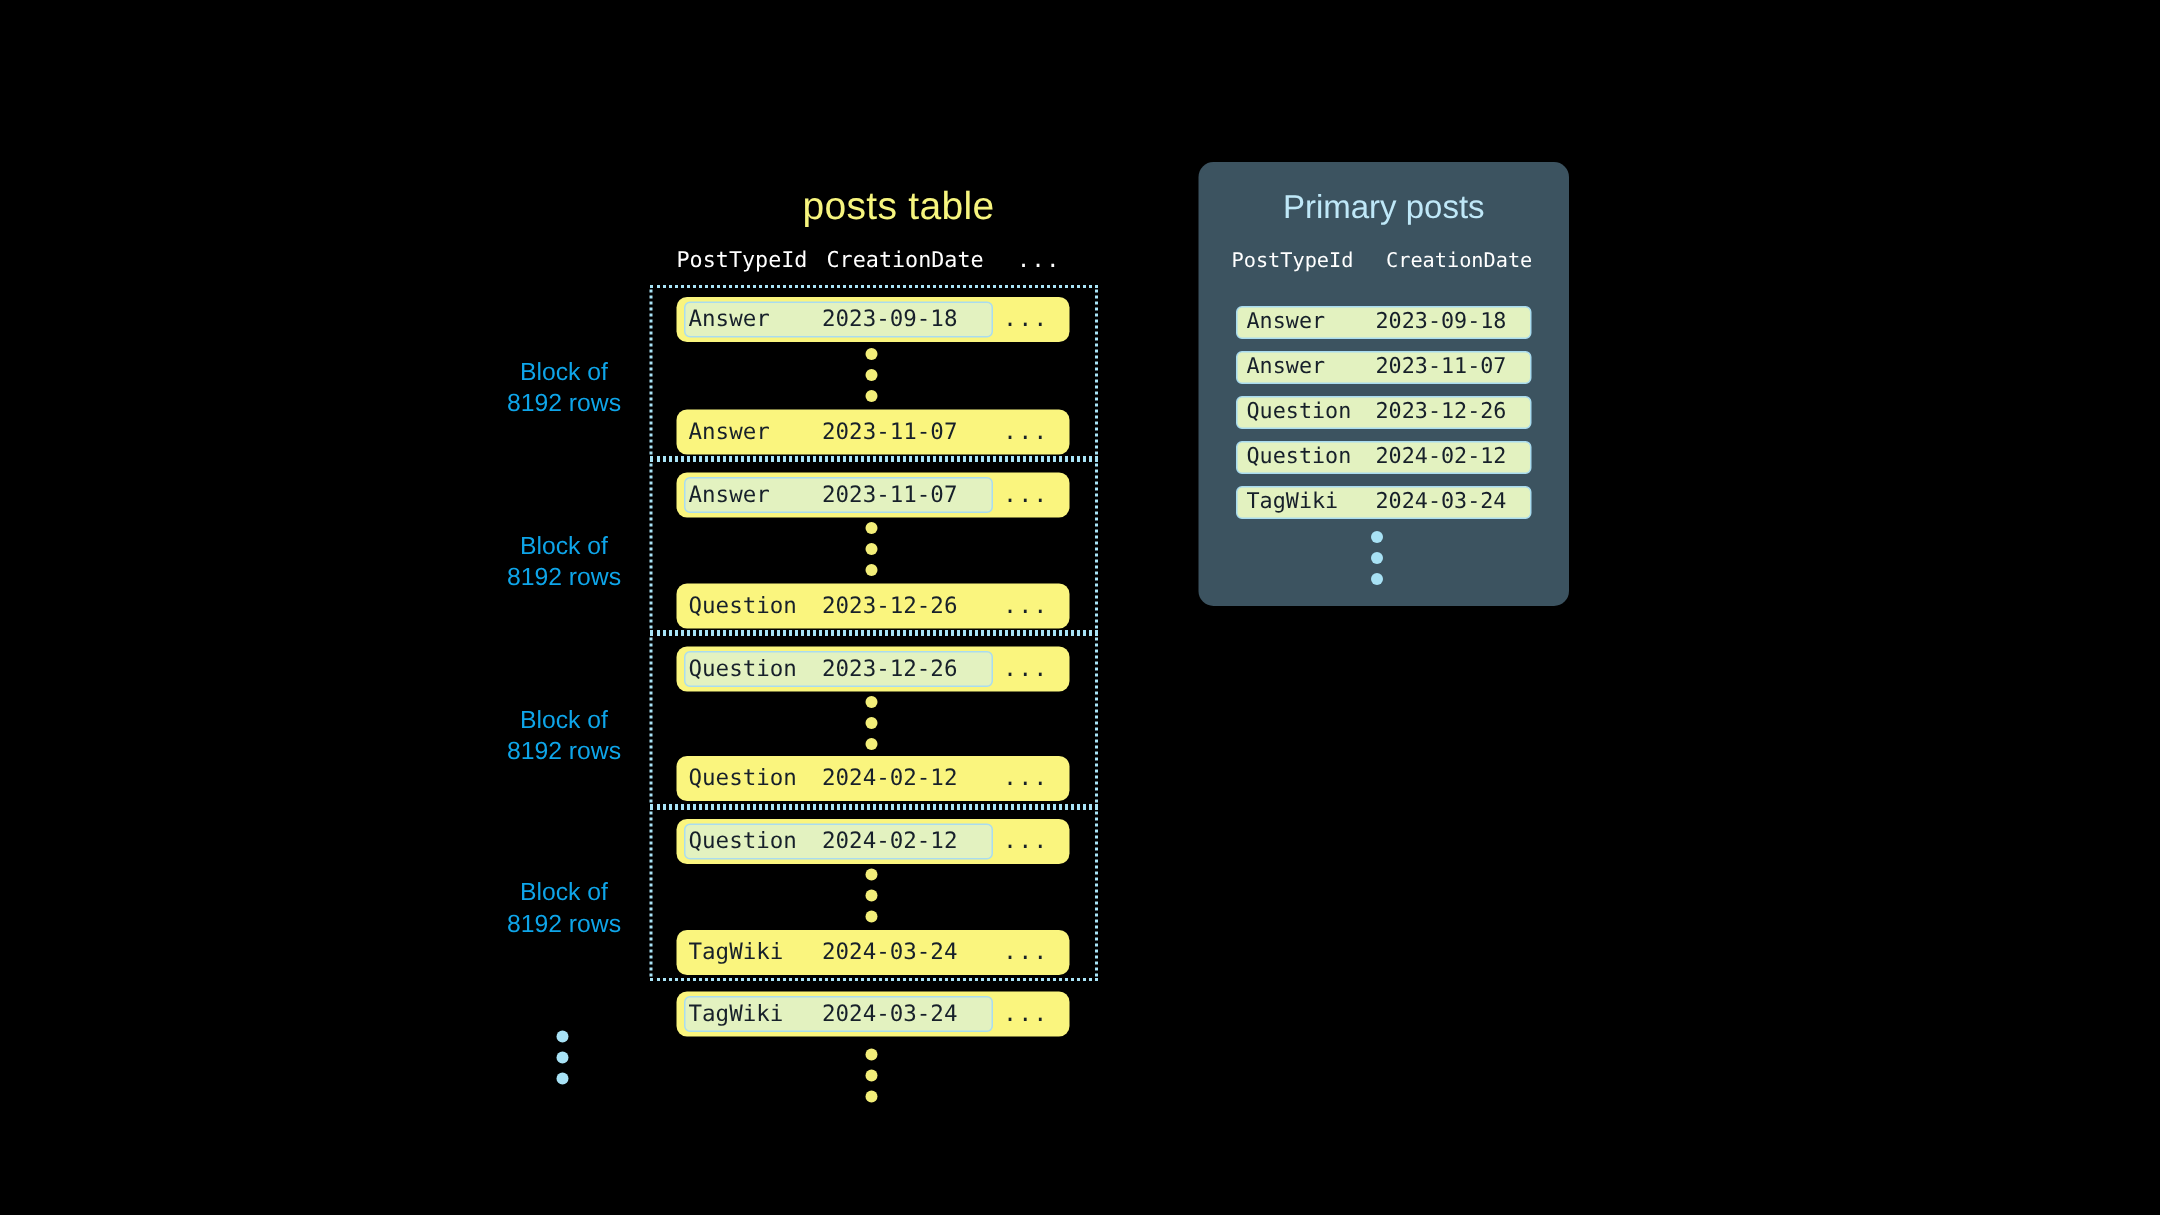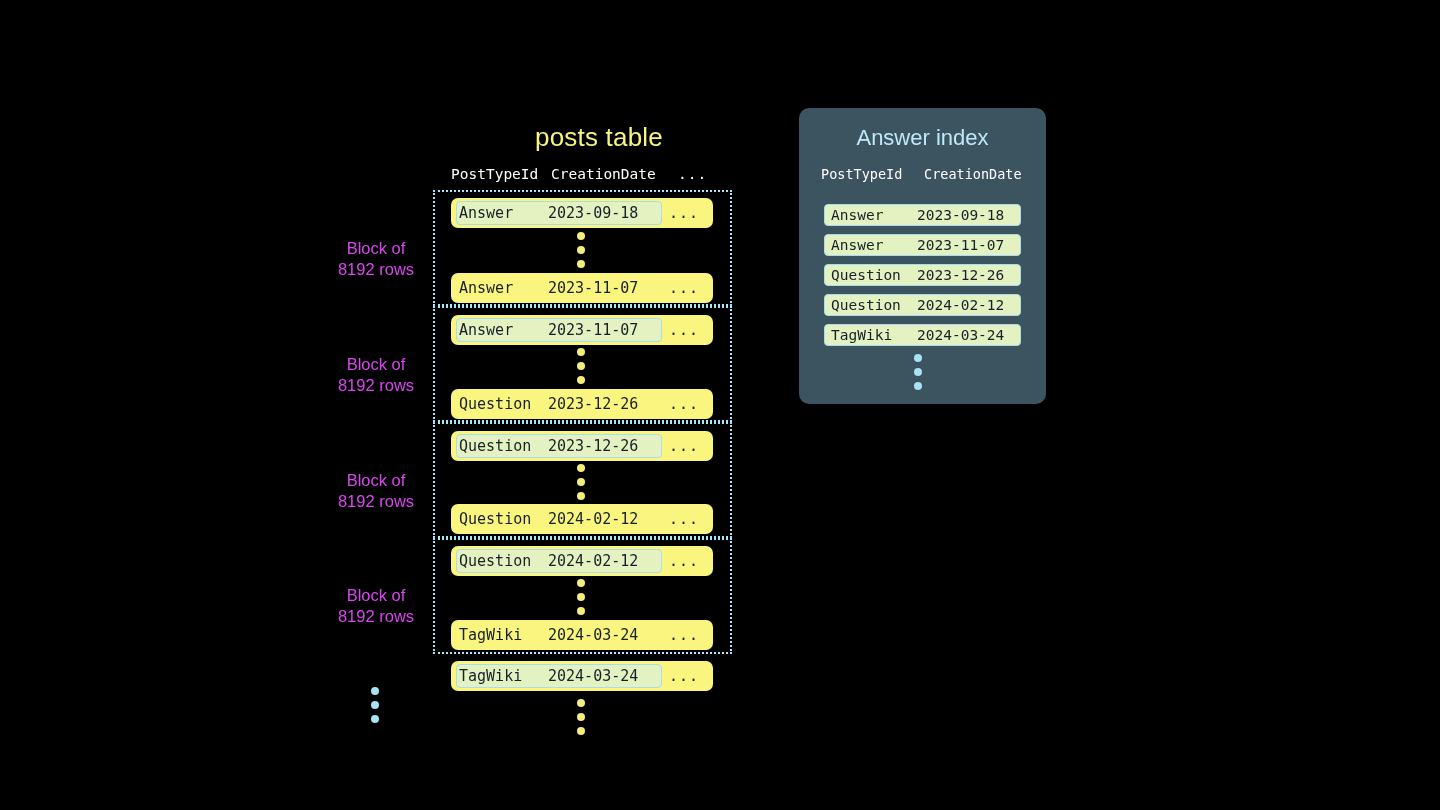--- a/index.html
+++ b/index.html
@@ -60,21 +60,21 @@
     width: 299px;
     border: 2.5px dotted #a9e4f7;
     box-sizing: border-box;
   }
 
   .block-label {
     position: absolute;
     width: 130px;
     text-align: center;
     left: 311px;
-    color: #d946ef;
+    color: #0ea5e9;
     font-size: 16.5px;
     line-height: 21px;
     font-family: "Liberation Sans", sans-serif;
   }
 
   
   .row {
     position: absolute;
     left: 451px;
     width: 262px;
@@ -331,21 +331,21 @@
       <i></i>
       <i></i>
     </div>
   <div class="vdots blue" style="left:371px; top:687px;">
       <i></i>
       <i></i>
       <i></i>
     </div>
 
   <div class="index-panel">
-    <div class="index-title">Answer index</div>
+    <div class="index-title">Primary posts</div>
 
     <div class="index-headers">
       <span class="ih ih-posttype">PostTypeId</span>
       <span class="ih ih-creation">CreationDate</span>
     </div>
 
     <div class="index-row" style="top:96px;">
       <span class="i-type">Answer</span>
       <span class="i-date">2023-09-18</span>
     </div>

